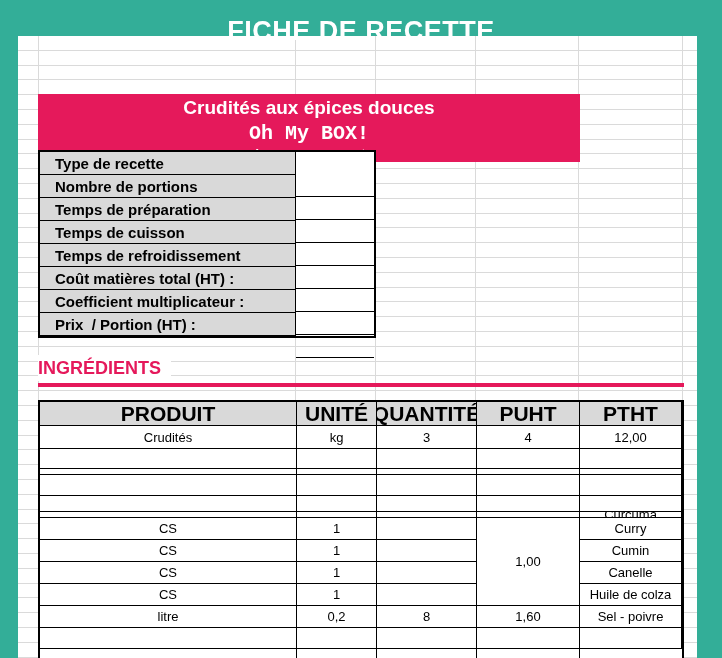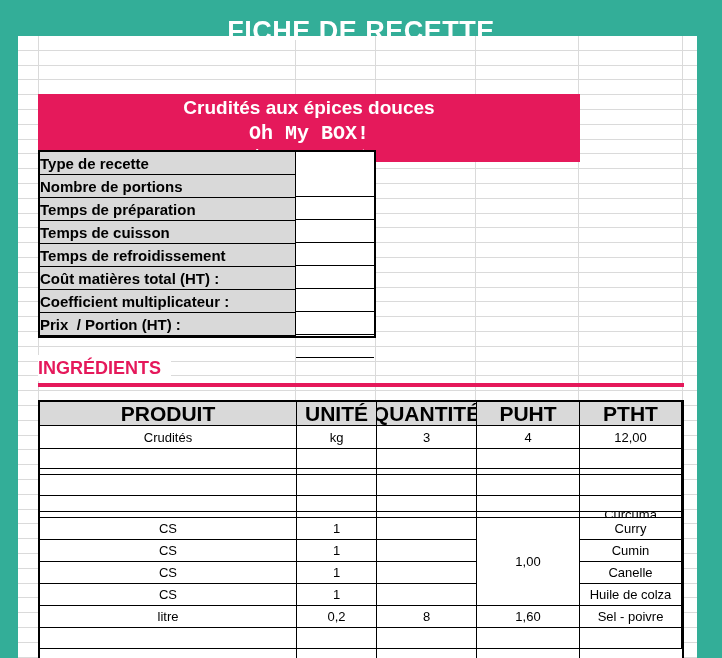--- a/index.html
+++ b/index.html
@@ -26,21 +26,21 @@
   .banner .l1{font-size:19px;font-weight:bold;margin-top:3px;line-height:1.15;}
   .banner .l2{font-size:20px;font-weight:bold;margin-top:3px;line-height:1.15;font-family:Liberation Mono, monospace;}
   .banner .l3{font-size:14px;font-weight:normal;margin-top:2px;line-height:1.1;}
   
   .info{position:absolute;left:38px;top:150px;box-sizing:border-box;width:338px;
     border:2px solid #000;display:grid;grid-template-columns:256px 1fr;
     grid-auto-rows:23px;background:#fff;}
   .cell{border-right:1px solid #000;border-bottom:1px solid #000;
     display:flex;align-items:center;box-sizing:border-box;overflow:hidden;}
   .info .label{background:var(--gray,#D9D9D9);font-weight:bold;font-size:15px;
-    padding-left:0;white-space:pre;}
+    padding-left:15px;white-space:pre;}
   .info .value{justify-content:flex-end;padding-right:4px;font-size:15px;background:#fde047;margin-top:44px;}
   
   .ing-head{position:absolute;left:38px;top:355px;height:26px;display:flex;align-items:center;
     font-size:18px;font-weight:bold;color:var(--pink,#E5195B);background:#fff;padding-right:10px;}
   .ing-rule{position:absolute;left:38px;top:383px;width:646px;height:4px;background:var(--pink,#E5195B);}
   
   .ing{position:absolute;left:38px;top:400px;box-sizing:border-box;width:646px;
     border:2px solid #000;display:grid;
     grid-template-columns:257px 80px 100px 103px 102px;background:#fff;}
   .ing .cell{justify-content:center;font-size:13px;}

